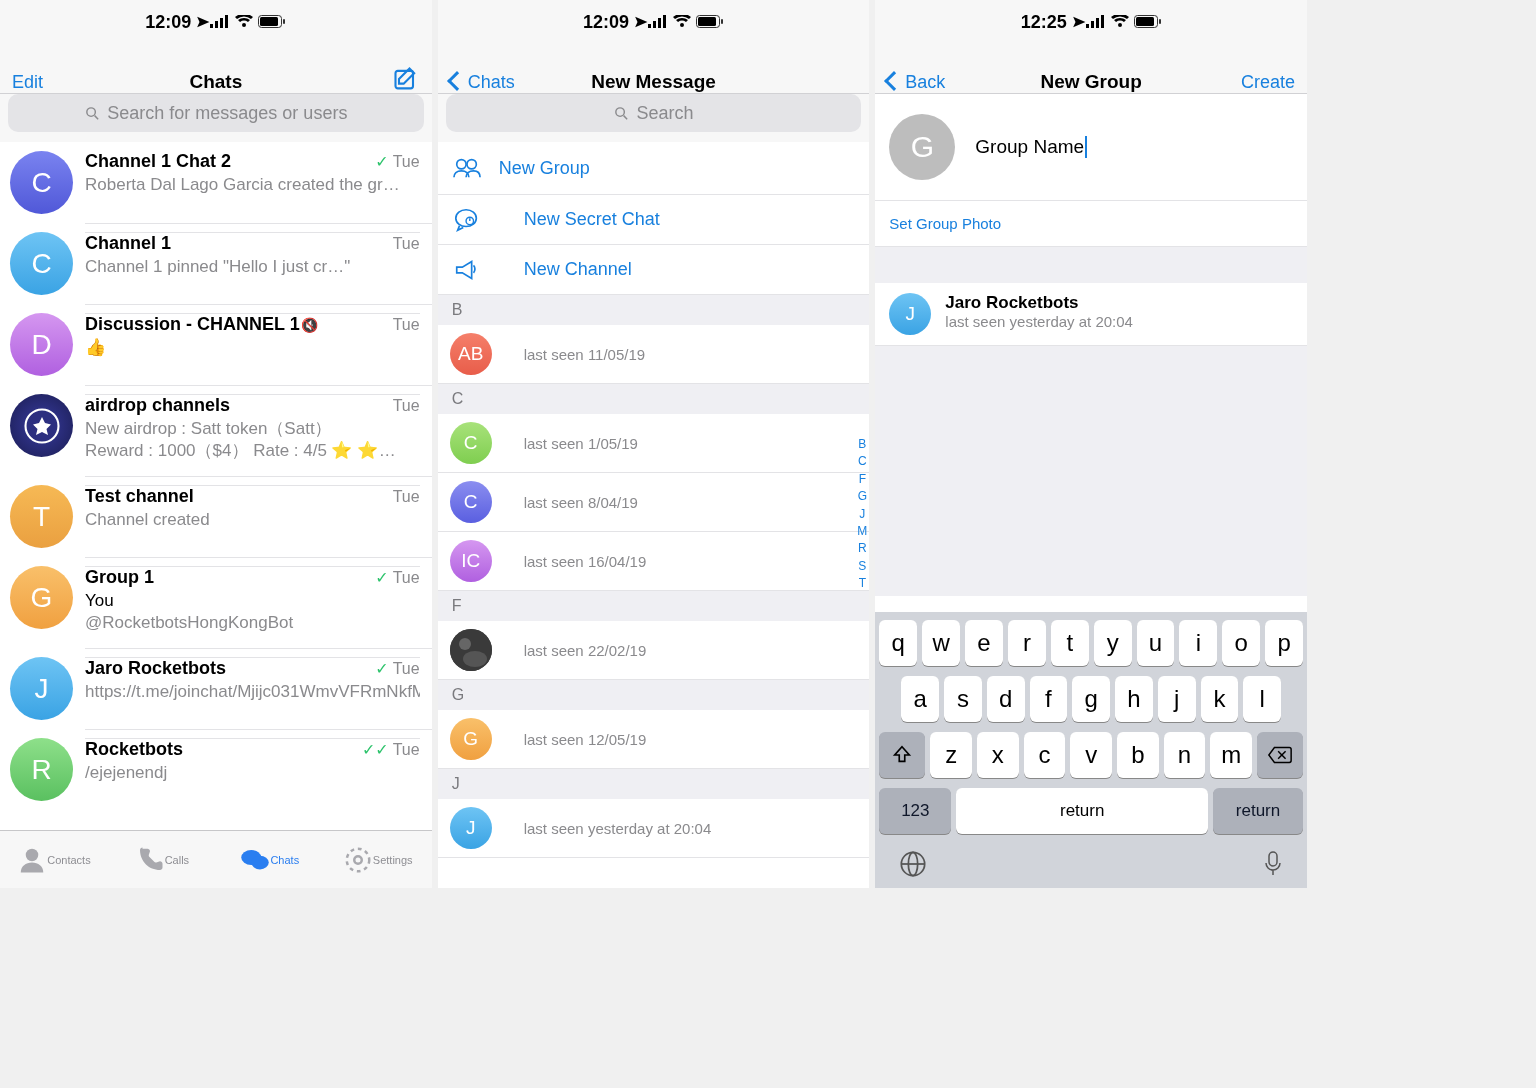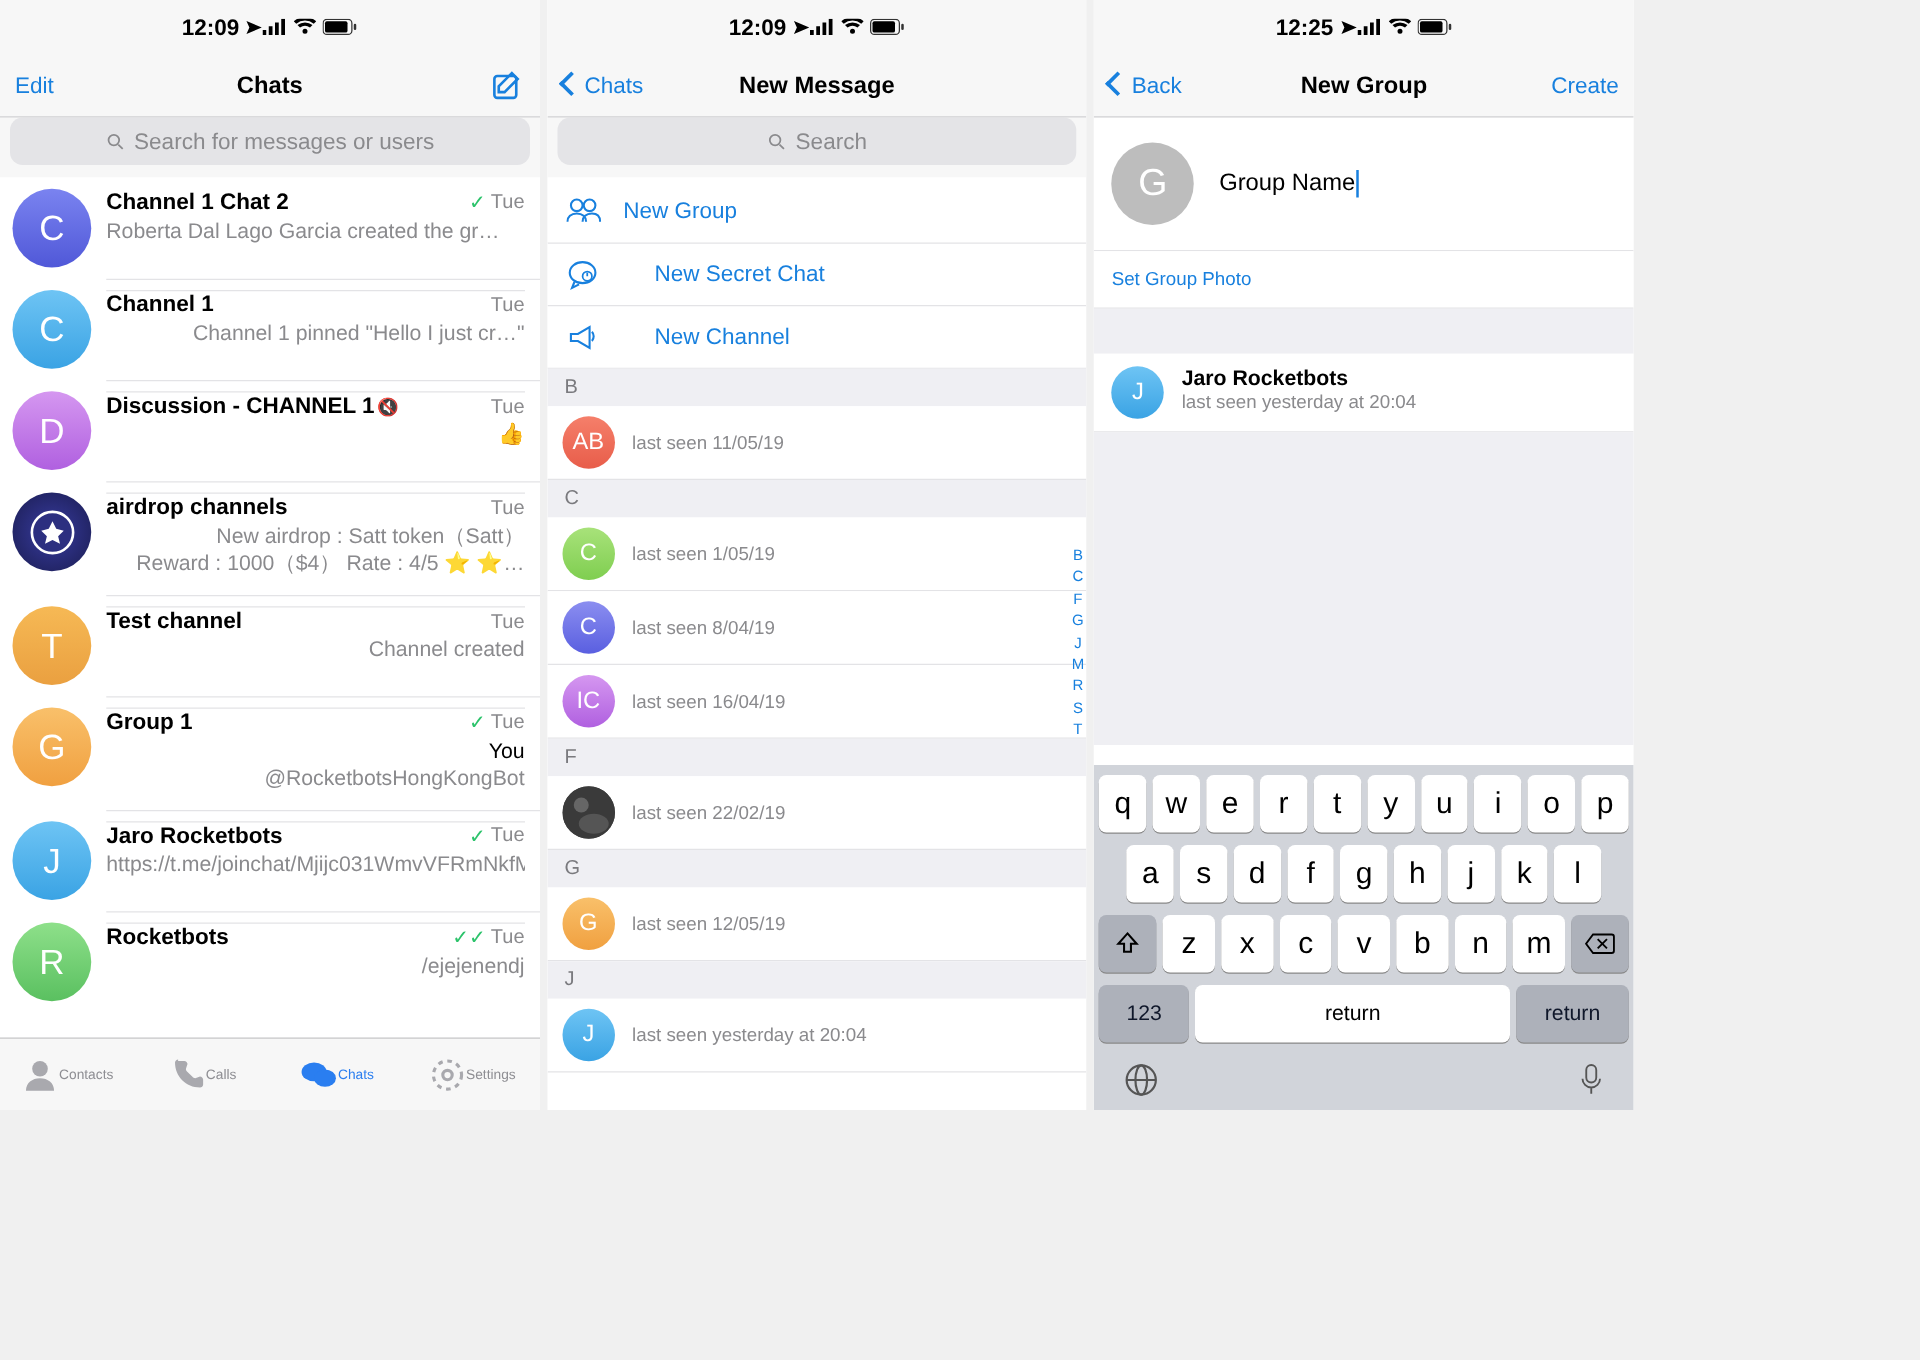--- a/index.html
+++ b/index.html
@@ -32,21 +32,21 @@
   }
   .sb-left { display:flex; align-items:center; gap:5px; font-size:18px; font-weight:600;}
   .sb-right { display:flex; align-items:center; gap:5px; }
   .sb-right svg { display:block; }
   
   .nav {
     height: 50px;
     background: #f7f7f7;
     border-bottom: 1px solid #d1d1d4;
     display:flex;
-    align-items:center;
+    align-items:flex-end;
     justify-content:space-between;
     padding: 0 12px;
     position: relative;
   }
   .nav .title {
     position:absolute;
     left:0; right:0;
     text-align:center;
     font-weight:600;
     font-size:19px;
@@ -86,21 +86,21 @@
   .search svg { width:17px; height:17px; }
   
   .row {
     display:flex;
     padding:9px 12px 9px 10px;
     align-items:flex-start;
     gap:12px;
     background:#fff;
     position:relative;
   }
-  .row + .row .row-body { border-top:0.5px solid #e3e3e6;text-align:right; }
+  .row + .row .row-body { border-top:0.5px solid #e3e3e6; }
   .row .row-body { flex:1; padding-top:0; padding-bottom:5px; min-width:0;}
   .row .sep { position:absolute; left:85px; right:0; top:0; height:0.5px; background:#e3e3e6; }
   .avatar {
     width:63px; height:63px; border-radius:50%;
     display:flex; align-items:center; justify-content:center;
     color:#fff; font-size:28px; font-weight:500;
     flex-shrink:0;
   }
   .av-sm { width:42px; height:42px; font-size:19px; }
   .row-top { display:flex; justify-content:space-between; align-items:baseline; }
@@ -136,21 +136,21 @@
   .opt-wrap .opt:not(:first-child) .icon{ position:absolute; left:15px;}
   .opt-wrap { border-bottom:0.5px solid #e3e3e6;}
   .section-hdr {
     background:#efeff3;
     color:#7a7a7e;
     font-size:16px;
     padding:6px 14px;
     font-weight:500;
   }
   .contact-row {
-    display:flex; align-items:center; gap:14px;
+    display:flex; align-items:center; gap:32px;
     padding:8px 12px; background:#fff;
     border-bottom:0.5px solid #e3e3e6;
   }
   .contact-row .sub { color:#8a8a8d; font-size:15px; }
   .idx {
     position:absolute; right:2px; top:436px;
     display:flex; flex-direction:column; gap:0;
     color:#1880de; font-size:12px; font-weight:500;
     align-items:center;
   }

